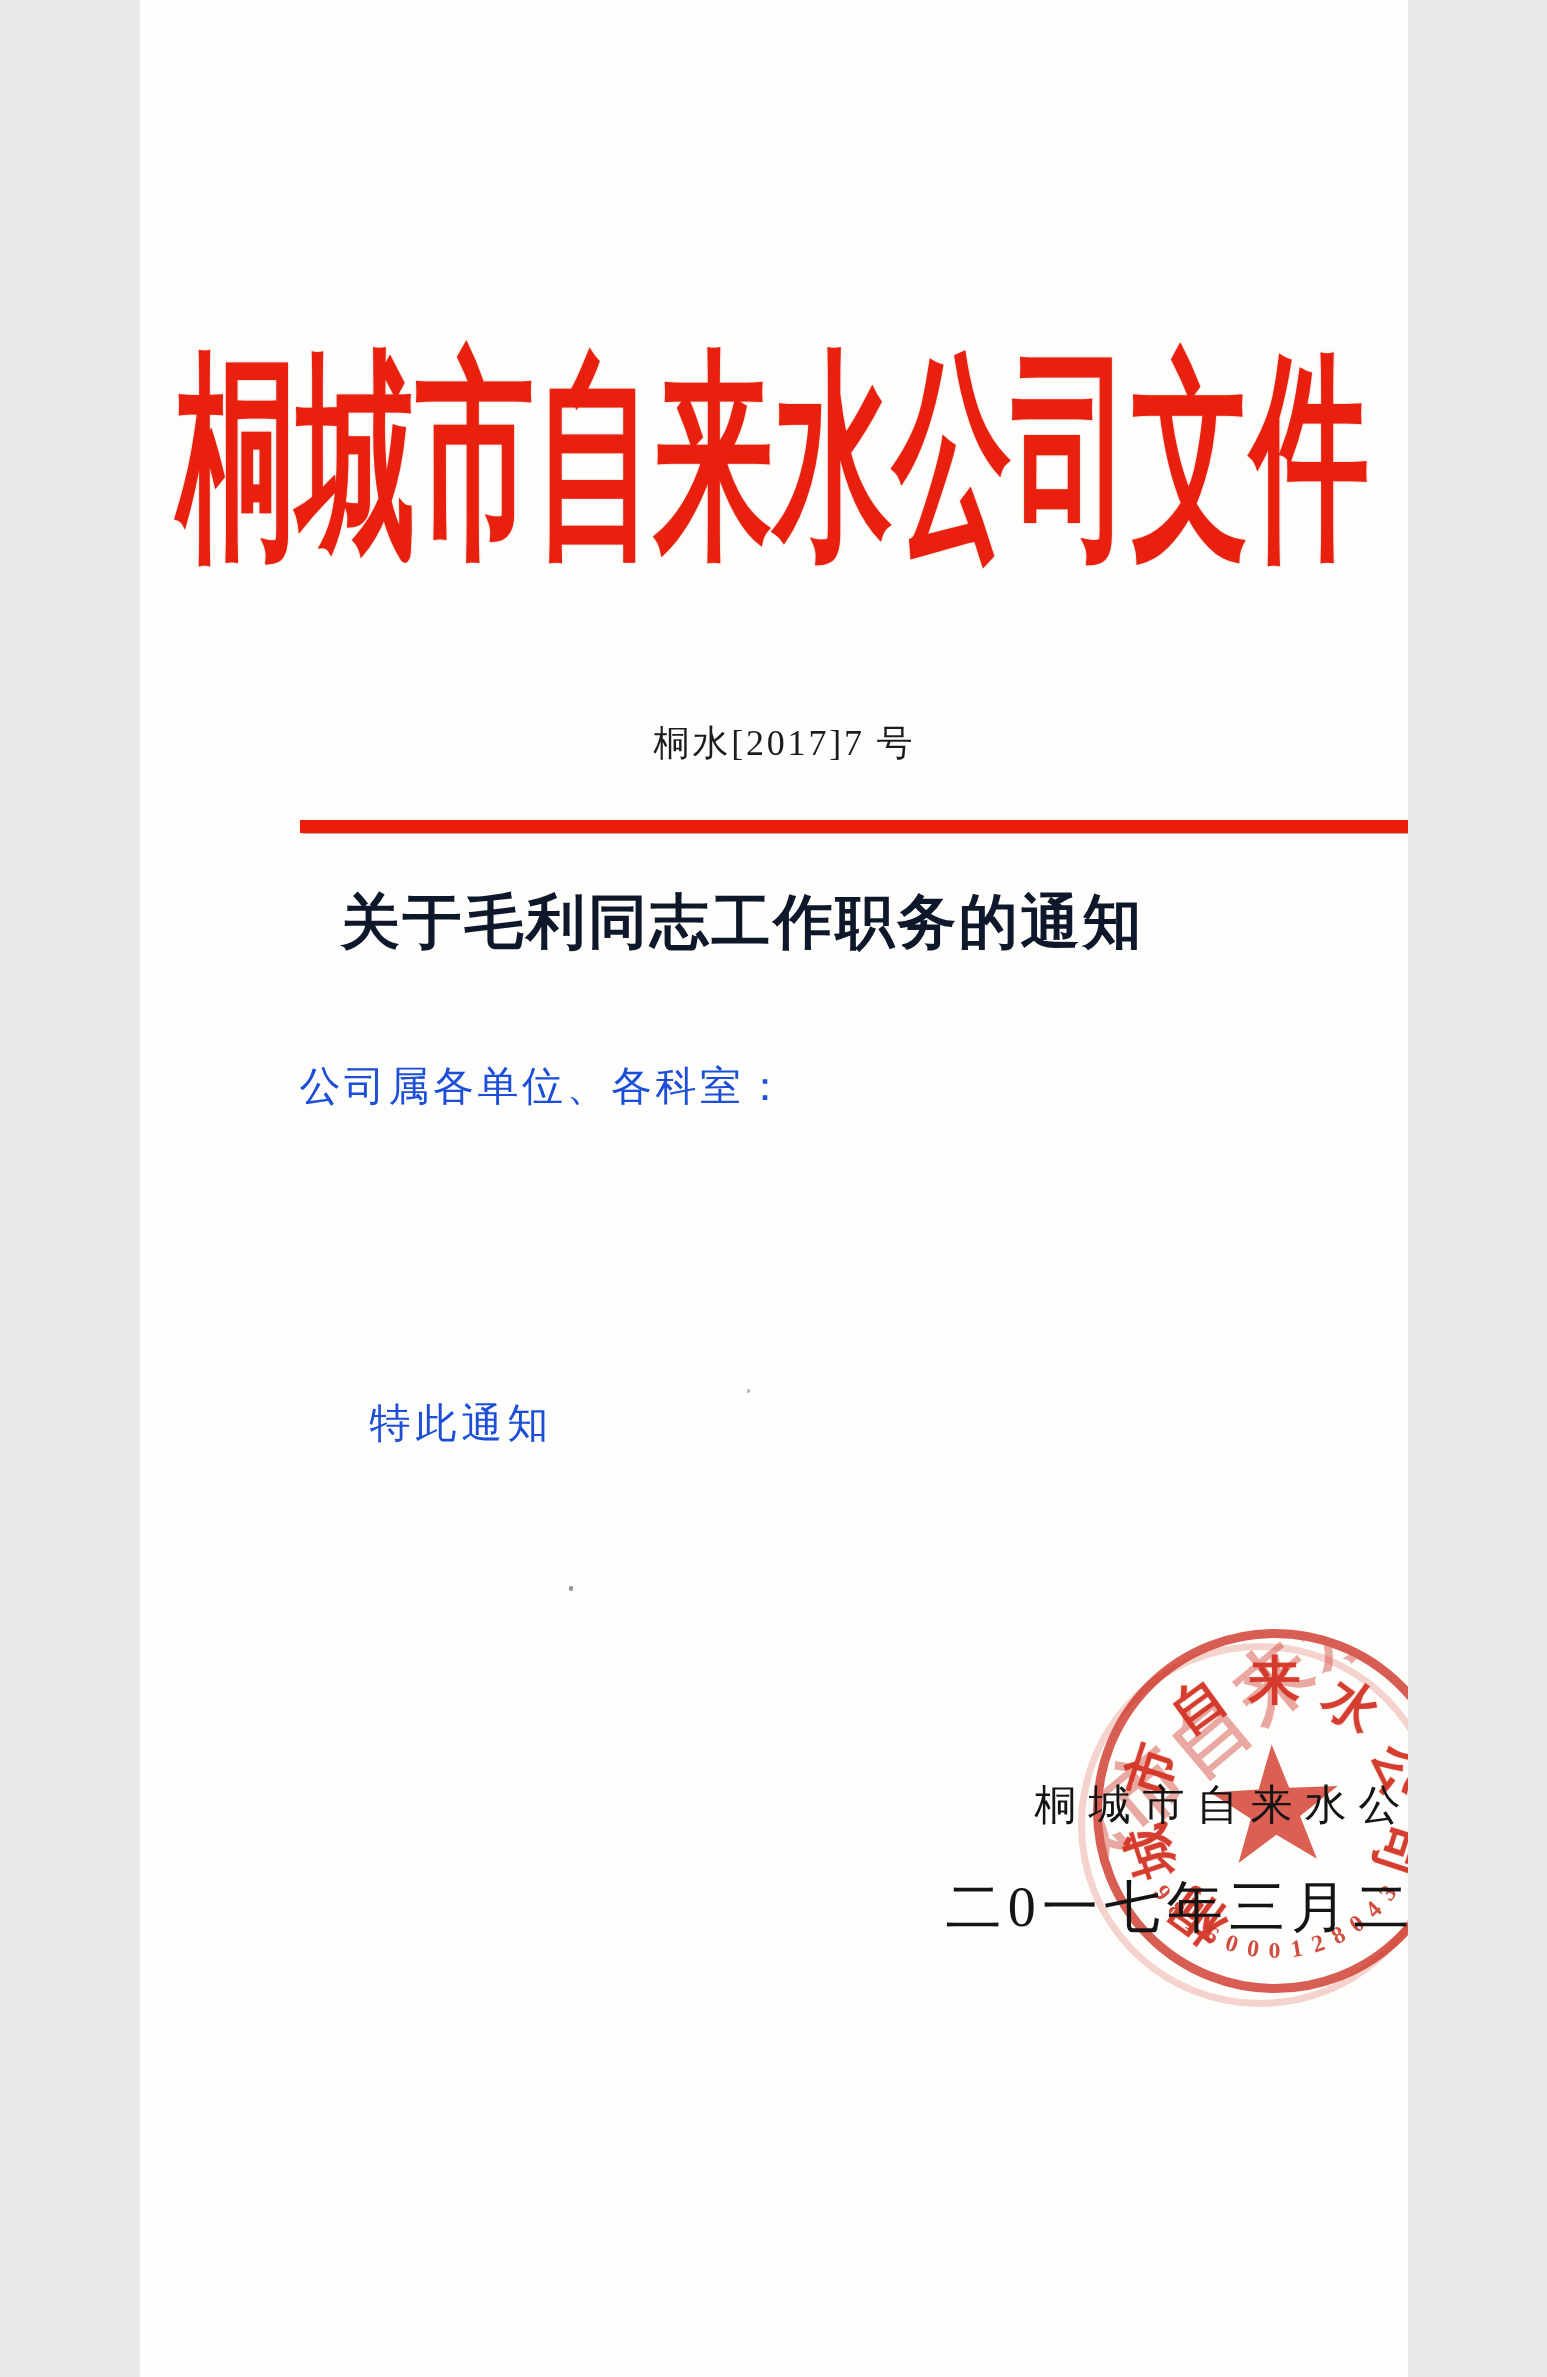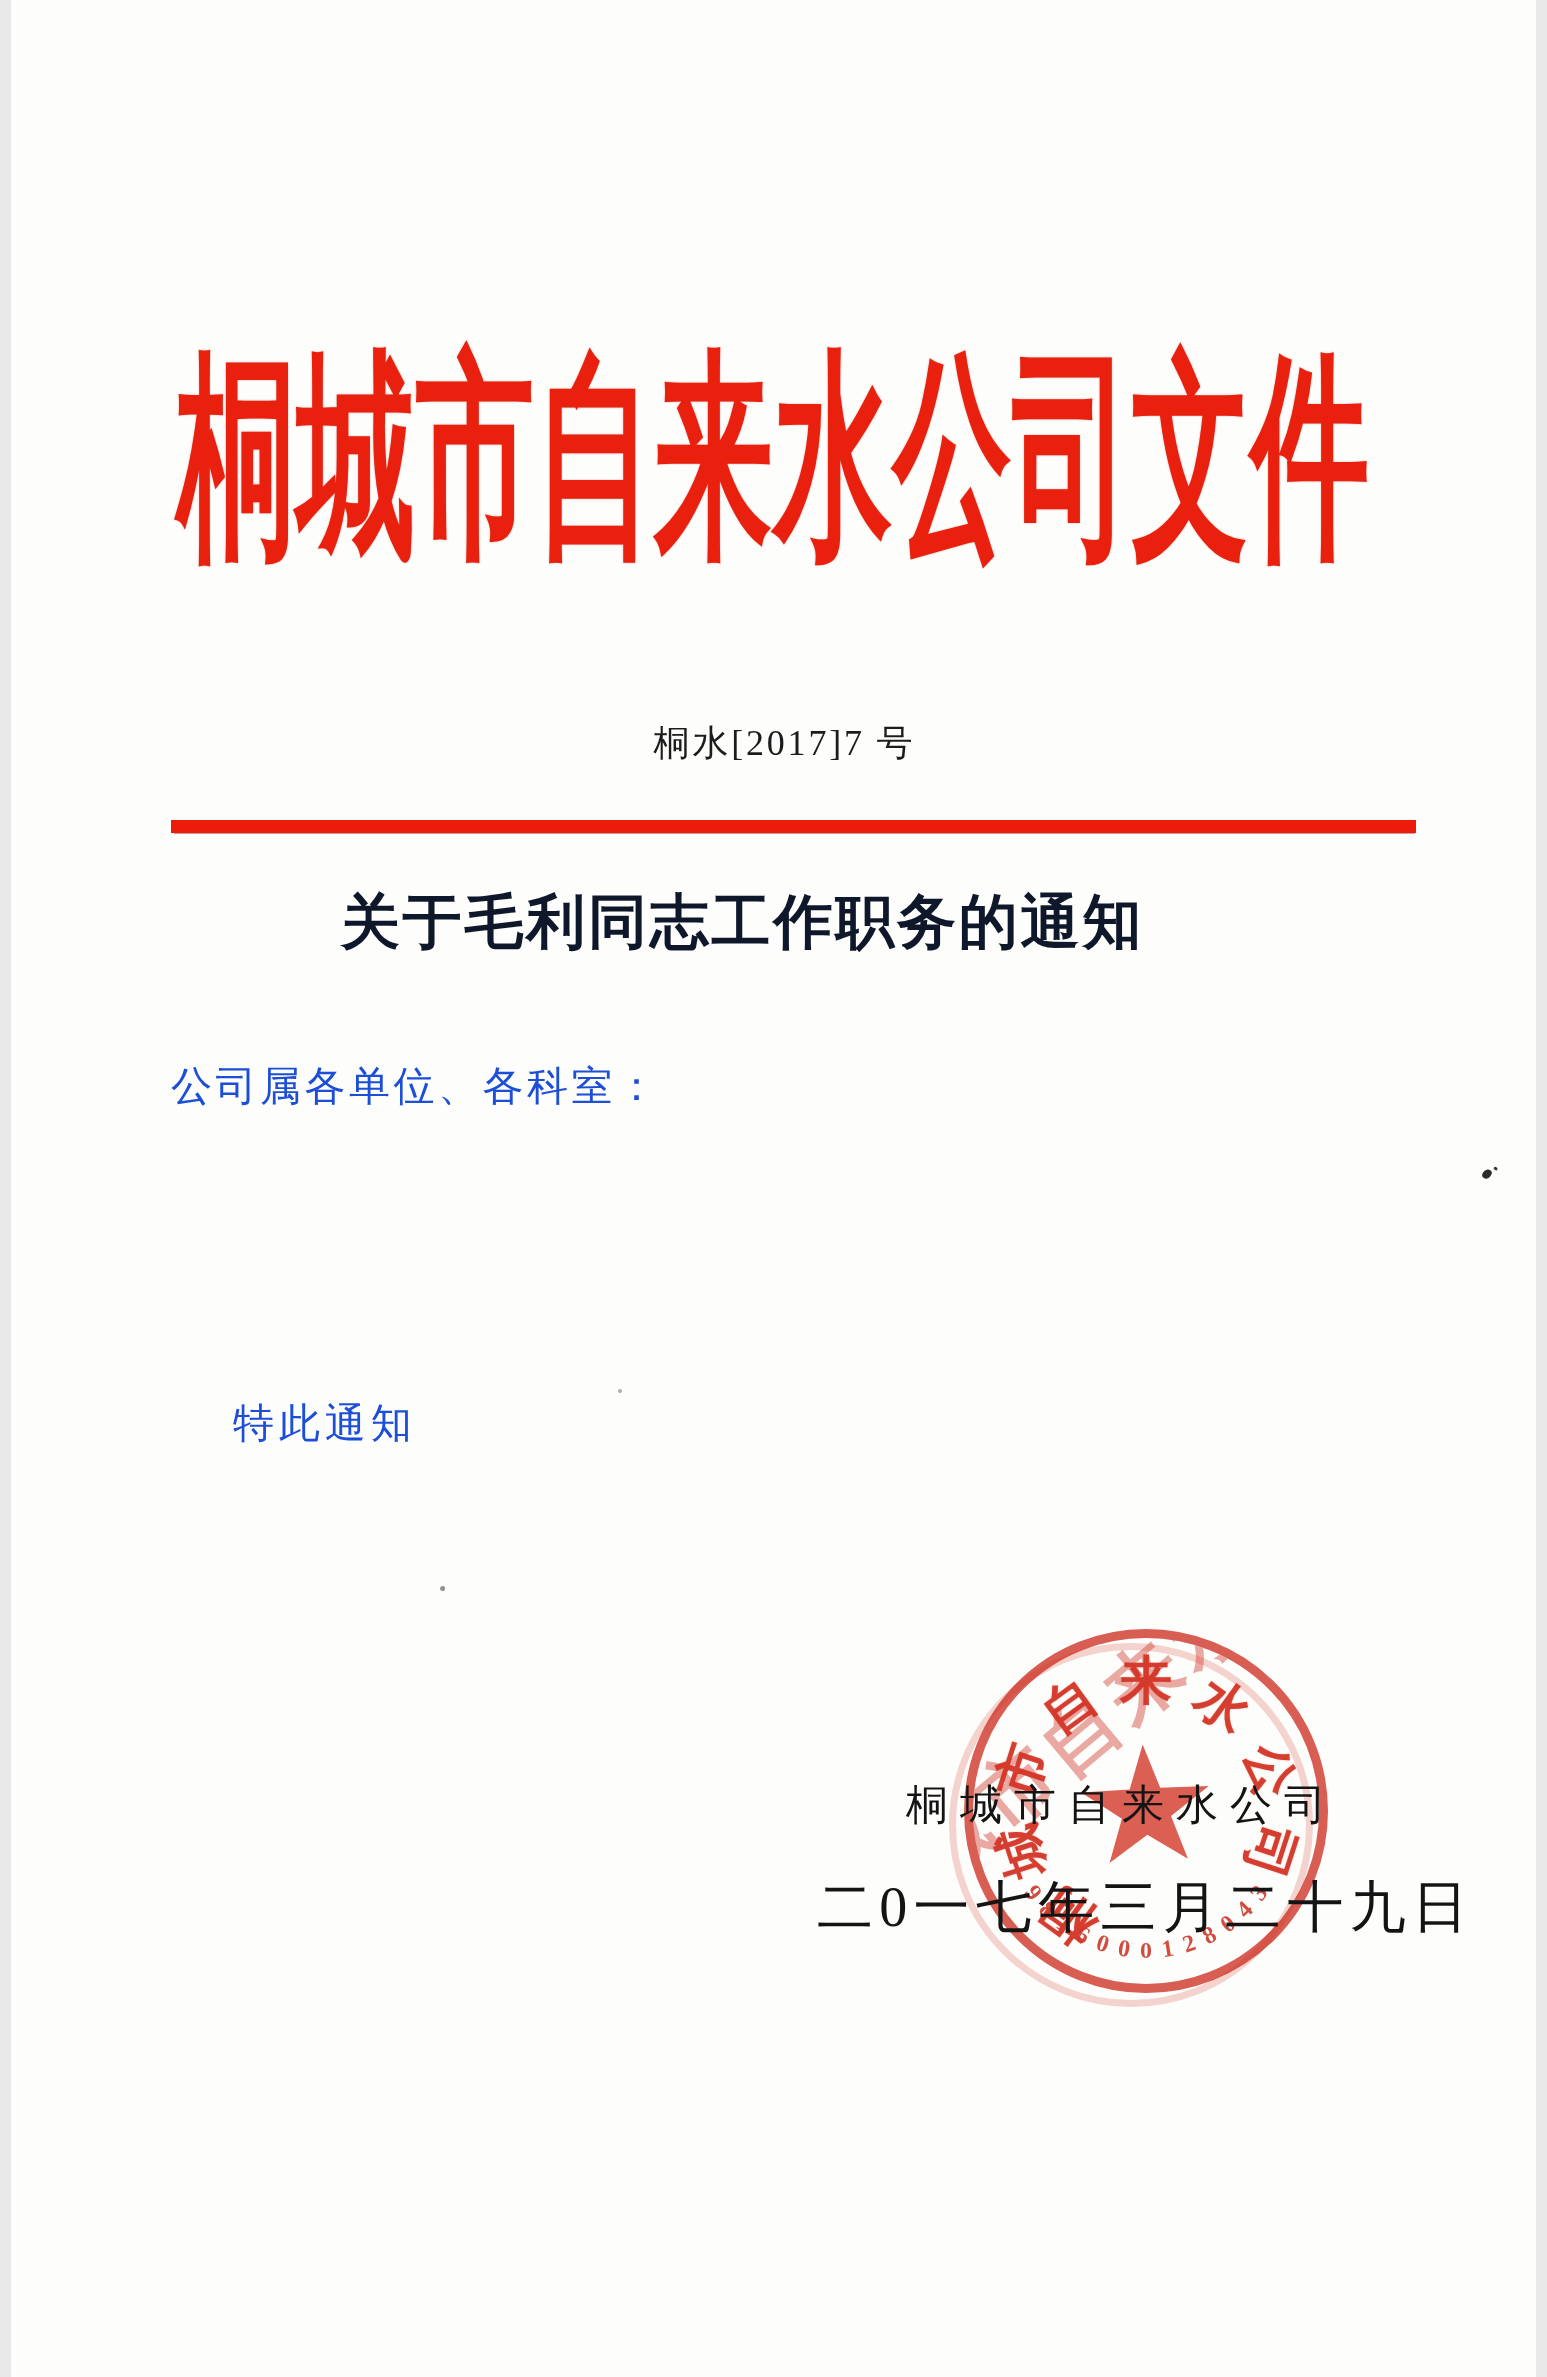--- a/index.html
+++ b/index.html
@@ -1,20 +1,20 @@
 <!DOCTYPE html>
 <html lang="zh" style="font-size:11.2px"><head>
 <meta charset="utf-8">
 <title>scanned-official-document</title>
 <style>
   html, body { margin: 0; padding: 0; }
   body { background: #e9e9e9; }
   .page {
     position: relative;
-    width: 1525px;
+    width: 1268px;
     height: 2377px;
     margin: 0 auto;
     background: #fdfdfb;
     overflow: hidden;
     font-family: "Liberation Serif", "DejaVu Serif", serif;
     color: #1c1c1c;
   }
 
   
   .header-title {
@@ -83,21 +83,21 @@
     text-align: justify; text-align-last: justify;
     white-space: nowrap;
   }
   .para-line.l1 { top: 1147px; text-indent: 119px; }
   .para-line.l2 { top: 1233px; }
   .para-line.l3 {
     top: 1318px; text-align: left; text-align-last: left;
     letter-spacing: 4.2px;
   }
   .closing {
-    position: absolute; left: 222px; top: 1403px;
+    position: absolute; left: 230px; top: 1403px;
     letter-spacing: 4.9px; white-space: nowrap;
   }
 
   
   .signature-company {
     position: absolute; left: 895px; top: 1777px;
     font-size: 42px; letter-spacing: 12px; white-space: nowrap;
     z-index: 3; color: #141414;
   }
   .signature-date {

